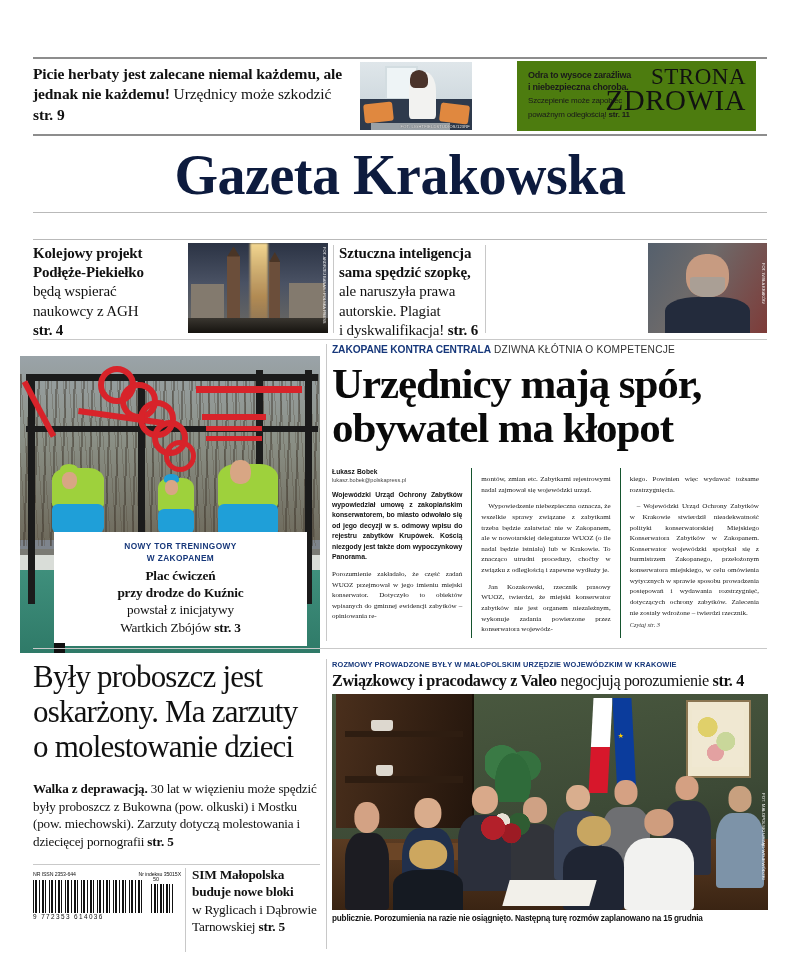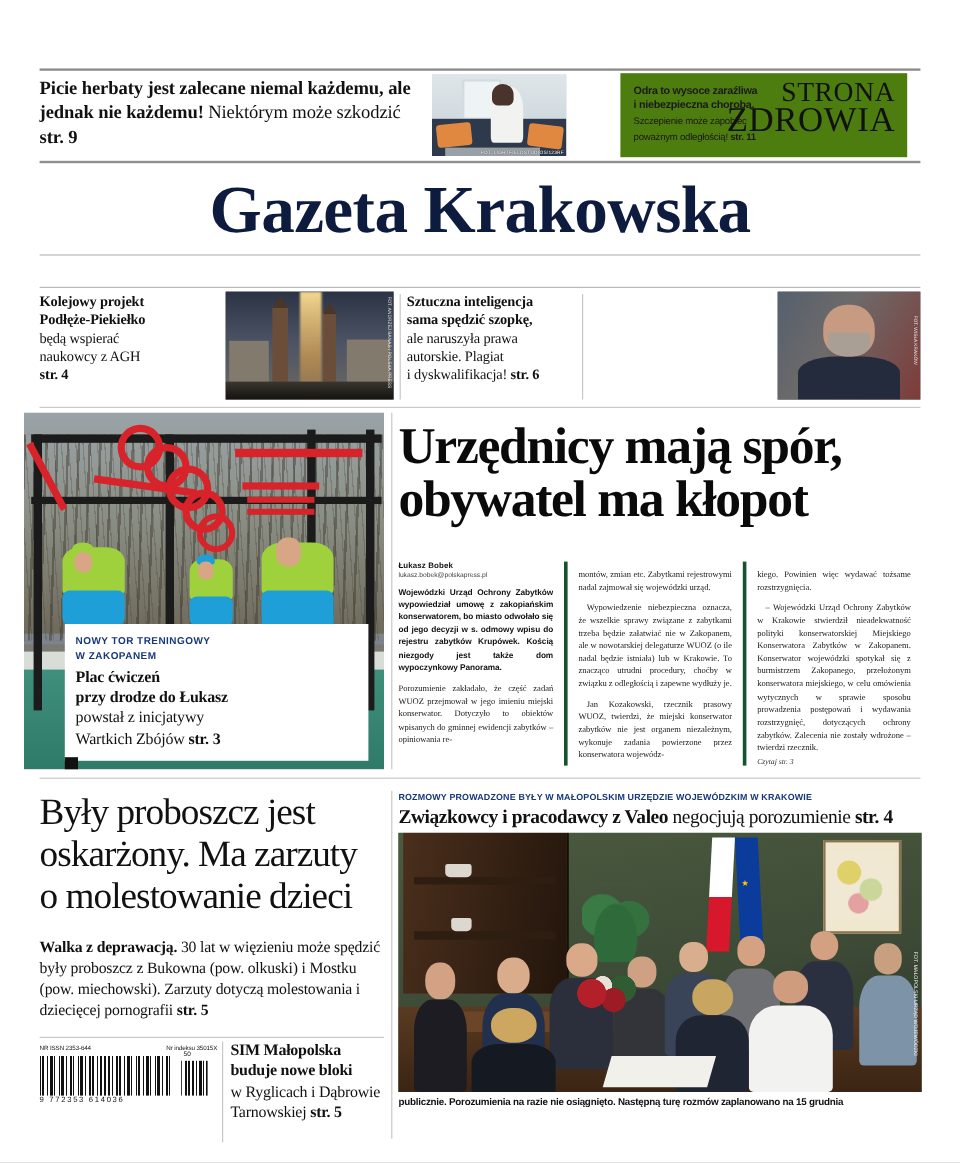--- a/index.html
+++ b/index.html
@@ -164,21 +164,21 @@
   }
 
   
   .teaser-row {
     position: absolute;
     left: 33px; top: 243px;
     width: 734px; height: 92px;
   }
   .teaser-txt {
     font-family: "Liberation Serif", serif;
-    font-size: 12px;
+    font-size: 15px;
     line-height: 1.28;
     color: #111;
     letter-spacing: -0.15px;
   }
   .teaser-txt .bld { font-weight: bold; }
   .t1 { position:absolute; left:0; top:1px; width:150px; }
   .t-img1 {
     position:absolute; left:155px; top:0; width:140px; height:90px;
     overflow:hidden; background:#2a2f3a;
   }
@@ -212,23 +212,24 @@
     background:#c79b81; border-radius:46% 46% 42% 42%; }
   .cch-beard { position:absolute; left:35%; top:38%; width:30%; height:22%;
     background:#a5a099; border-radius:10% 10% 50% 50%; opacity:.85;}
   .cch-body { position:absolute; left:14%; bottom:0; width:72%; height:40%;
     background:#232b3c; border-radius:38% 38% 0 0; }
   .cch-credit { position:absolute; right:1px; top:20px; writing-mode: vertical-rl;
     font-family:"Liberation Sans",sans-serif; font-size:4px; color:#fff; opacity:.9; }
 
   
   .lead-photo {
-    position:absolute; left:20px; top:344px;
+    position:absolute; left:20px; top:356px;
     width:300px; height:297px; overflow:hidden;
     background:#7e848c;
+    text-align:center;
   }
   .lp-sky { position:absolute; left:0; top:0; width:100%; height:62%;
     background: linear-gradient(180deg,#9aa3a8 0%, #8b9086 45%, #6e6a5c 100%); }
   .lp-trees { position:absolute; left:0; top:6%; width:100%; height:58%;
     background:
       repeating-linear-gradient(92deg, rgba(60,52,42,.45) 0 2px, rgba(0,0,0,0) 2px 9px),
       repeating-linear-gradient(86deg, rgba(80,70,56,.30) 0 1px, rgba(0,0,0,0) 1px 6px);
   }
   .lp-grass { position:absolute; left:0; bottom:0; width:100%; height:28%;
     background: linear-gradient(180deg,#3f8f7c 0%, #2f7a68 100%); }
@@ -277,21 +278,21 @@
   .ms-head {
     font-family:"Liberation Serif", serif;
     font-weight:bold; font-size:43px; line-height:1.02;
     color:#0a0a0a; letter-spacing:-1.1px; margin-top:7px;
   }
   .ms-cols {
     position:absolute; left:332px; top:468px; width:436px; height:170px;
     display:flex; gap:0;
   }
   .ms-col { width: 133px; position:relative; padding-right:9px; }
-  .ms-col + .ms-col { border-left:3px solid #14532d; padding-left:9px; width:132px; }
+  .ms-col + .ms-col { border-left:1px solid #14532d; padding-left:9px; width:132px; }
   .byline-name {
     font-family:"Liberation Sans",sans-serif; font-size:6.6px;
     font-weight:bold; color:#111; letter-spacing:0.1px;
   }
   .byline-mail {
     font-family:"Liberation Sans",sans-serif; font-size:5.6px;
     color:#444; margin-top:1.5px;
   }
   .ms-lead {
     font-family:"Liberation Sans",sans-serif; font-size:6.9px;
@@ -436,21 +437,21 @@
 
 <div class="page">
 
   <div class="promo-bar">
 
     <div class="rule-thick" style="top:57px; height:2px;"></div>
 
     <div class="promo-left">
       <div class="promo-left-text">
         <b>Picie herbaty jest zalecane niemal każdemu, ale</b><br>
-        <b>jednak nie każdemu!</b><span> Niektórym może szkodzić </span><b>str. 9</b>
+        <b>jednak nie każdemu!</b><span> Urzędnicy może szkodzić </span><b>str. 9</b>
       </div>
     </div>
 
     <div class="promo-thumb">
       <div class="ph-wall"></div>
       <div class="ph-win"></div>
       <div class="ph-sofa"></div>
       <div class="ph-cush-l"></div>
       <div class="ph-cush-r"></div>
       <div class="ph-person"></div>
@@ -577,29 +578,32 @@
     <div class="ath-leg" style="left:204px; top:198px; width:17px; height:56px;"></div>
     <div class="ath-leg" style="left:228px; top:198px; width:17px; height:56px;"></div>
     <div class="ath-shoe" style="left:202px; top:248px; width:22px; height:14px;"></div>
     <div class="ath-shoe" style="left:228px; top:248px; width:22px; height:14px;"></div>
 
     <div class="caption-box">
       <div class="cap-kicker">NOWY TOR TRENINGOWY</div>
       <div class="cap-kicker">W ZAKOPANEM</div>
       <div class="cap-body">
         <span class="bld">Plac ćwiczeń</span><br>
-        <span class="bld">przy drodze do Łukasz</span><br>
+        <span class="bld">przy drodze do Kuźnic</span><br>
         <span>powstał z inicjatywy</span><br>
         <span>Wartkich Zbójów </span><span class="bld">str. 3</span>
       </div>
       <div class="cap-sq"></div>
     </div>
   </div>
 
   <div class="main-story">
+    <div class="ms-kicker">
+      <span class="hl">ZAKOPANE KONTRA CENTRALA</span><span> DZIWNA KŁÓTNIA O KOMPETENCJE</span>
+    </div>
     <div class="ms-head">
       <div>Urzędnicy mają spór,</div>
       <div>obywatel ma kłopot</div>
     </div>
   </div>
 
   <div class="ms-cols">
     <div class="ms-col">
       <div class="byline-name">Łukasz Bobek</div>
       <div class="byline-mail">lukasz.bobek@polskapress.pl</div>

